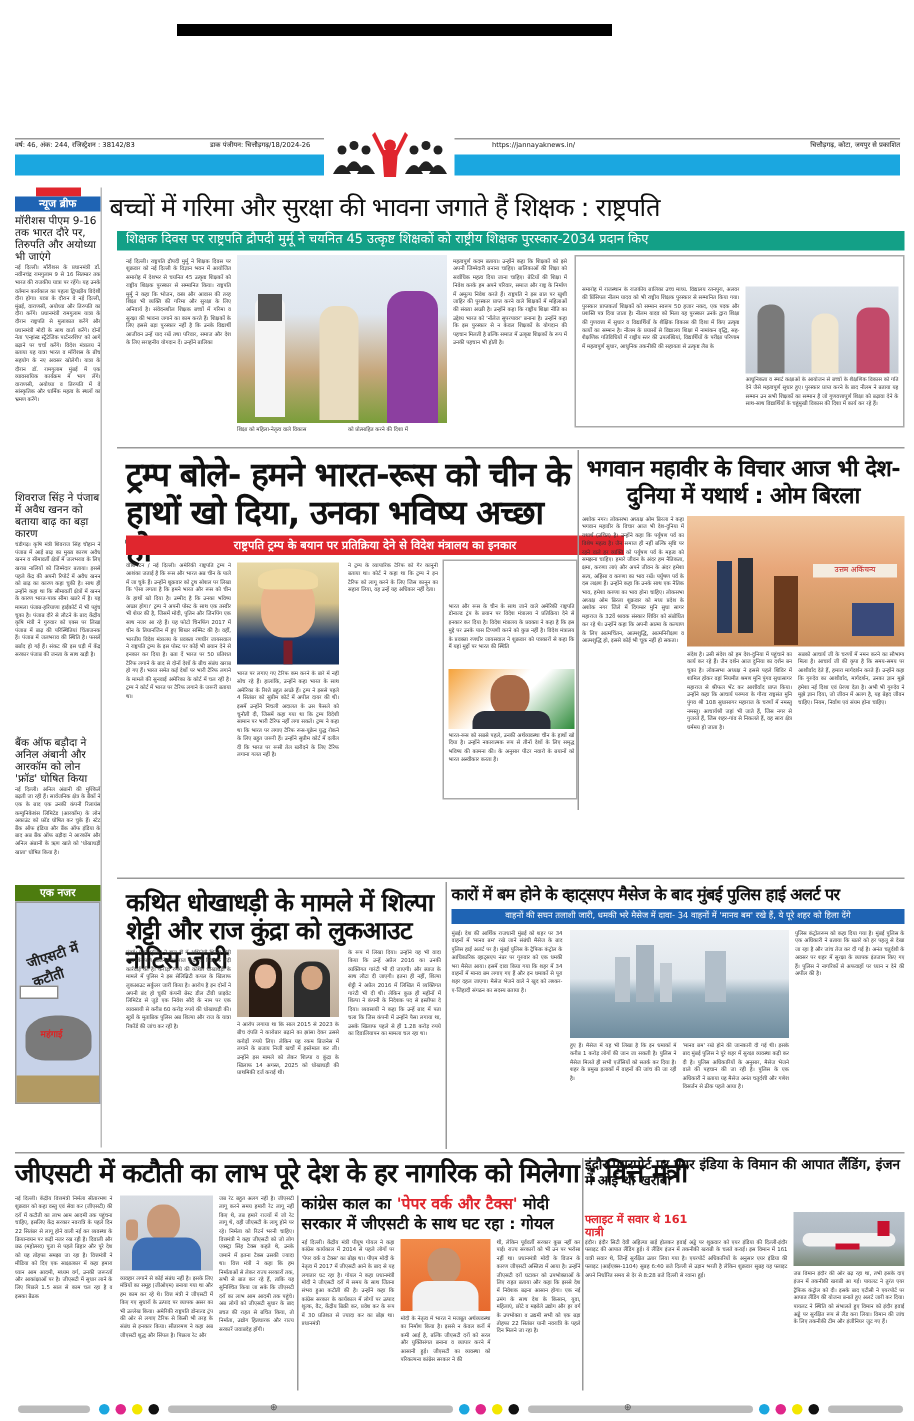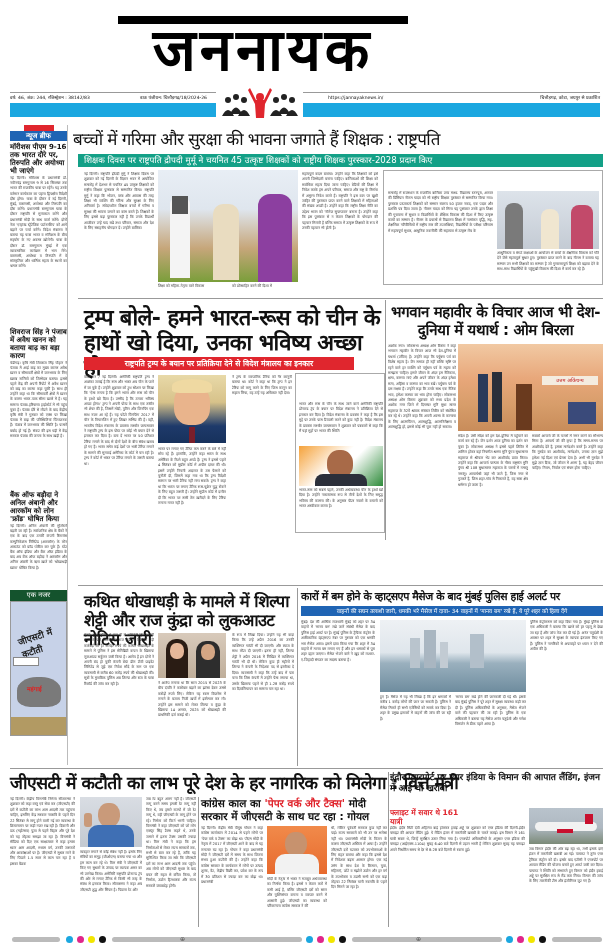--- a/index.html
+++ b/index.html
@@ -21,23 +21,23 @@
   .info-right { left: 303px; width: 297px; }
   .info-line span { position: absolute; top: 0; }
   .blue-bar { position: absolute; top: 103px; height: 14px; background: #1ba7e0; }
   .blue-left { left: 10px; width: 206px; }
   .blue-right { left: 303px; width: 297px; }
   .logo { position: absolute; left: 218px; top: 86px; width: 84px; height: 34px; }
 
   .sidebar { position: absolute; left: 10px; top: 125px; width: 58px; height: 640px; border-right: 1px solid #bbb; }
   .nb-tab { height: 6px; width: 30px; margin-left: 14px; background: #e0262e; }
   .nb-head { background: #1f64b4; color: #fff; font-size: 7px; font-weight: bold; text-align: center; height: 10px; line-height: 10px; }
-  .sb-hl { font-size: 7px; font-weight: bold; line-height: 8px; margin-top: 2px; }
+  .sb-hl { font-size: 7px; font-weight: normal; line-height: 8px; margin-top: 2px; }
   .sb-text { font-size: 3.6px; line-height: 5.2px; color: #333; text-align: justify; margin-top: 1px; }
-  .ek-head { background: #14532d; color: #fff; font-size: 7px; font-weight: normal; text-align: center; height: 11px; line-height: 11px; margin-top: 6px; }
+  .ek-head { background: #4d7c0f; color: #fff; font-size: 7px; font-weight: bold; text-align: center; height: 11px; line-height: 11px; margin-top: 6px; }
   .cartoon { height: 135px; background: #c7d2e8; position: relative; border: 1px solid #999; }
   .cartoon-cap { position: absolute; left: 8px; top: 26px; font-size: 9px; color: #222; transform: rotate(-18deg); font-weight: bold; }
   .elephant { position: absolute; left: 6px; top: 75px; width: 44px; height: 30px; background: #7a7a7a; border-radius: 45% 45% 30% 30%; }
   .elephant-label { position: absolute; left: 16px; top: 83px; font-size: 6px; color: #d22; font-weight: bold; }
   .ground { position: absolute; left: 0; bottom: 0; width: 100%; height: 18px; background: #b29a63; }
   .hand { position: absolute; left: 2px; top: 55px; width: 26px; height: 9px; background: #fff; border: 1px solid #888; }
 
   .main-hl { position: absolute; left: 73px; top: 127px; width: 530px; font-size: 17px; font-weight: normal; line-height: 24px; white-space: nowrap; letter-spacing: -0.6px; }
   .main-sub { position: absolute; left: 78px; top: 154px; width: 525px; height: 13px; background: #13a087; color: #fff; font-size: 8.6px; line-height: 13px; padding-left: 6px; white-space: nowrap; overflow: hidden; }
 
@@ -45,21 +45,21 @@
   .photo { position: absolute; overflow: hidden; }
   .caption { position: absolute; font-size: 3.6px; line-height: 5px; color: #333; }
 
   .raj-box { position: absolute; left: 383px; top: 170px; width: 220px; height: 115px; border: 1px solid #aaa; }
   .raj-head { margin: 4px; height: 12px; background: #1f64b4; color: #fff; font-size: 7px; font-weight: bold; line-height: 12px; text-align: center; white-space: nowrap; overflow: hidden; }
 
   .hr { position: absolute; height: 1px; background: #999; }
   .vr { position: absolute; width: 1px; background: #999; }
 
   .trump-hl { position: absolute; left: 84px; top: 305px; width: 300px; font-size: 22px; font-weight: bold; line-height: 25px; letter-spacing: -0.6px; }
-  .trump-sub { position: absolute; left: 84px; top: 357px; width: 270px; height: 13px; background: #e0262e; color: #fff; font-size: 7.6px; font-weight: bold; line-height: 13px; text-align: center; white-space: nowrap; overflow: hidden; }
+  .trump-sub { position: absolute; left: 84px; top: 357px; width: 332px; height: 13px; background: #e0262e; color: #fff; font-size: 7.6px; font-weight: bold; line-height: 13px; text-align: center; white-space: nowrap; overflow: hidden; }
   .nav-box { position: absolute; left: 295px; top: 373px; width: 90px; height: 160px; border: 1px solid #aaa; }
   .nav-hl { font-size: 8px; font-weight: bold; line-height: 10px; padding: 3px 3px 0 3px; }
 
   .mah-hl { position: absolute; left: 388px; top: 303px; width: 215px; font-size: 15px; font-weight: bold; line-height: 18px; text-align: center; letter-spacing: -0.4px; }
 
   .shilpa-hl { position: absolute; left: 84px; top: 592px; width: 210px; font-size: 16.5px; font-weight: bold; line-height: 19px; letter-spacing: -0.5px; }
   .mumbai-hl { position: absolute; left: 301px; top: 590px; width: 302px; font-size: 10.8px; font-weight: bold; line-height: 14px; white-space: nowrap; letter-spacing: -0.4px; }
   .mumbai-sub { position: absolute; left: 301px; top: 606px; width: 302px; height: 10px; background: #1f64b4; color: #fff; font-size: 5.6px; line-height: 10px; text-align: center; white-space: nowrap; overflow: hidden; }
 
   .gst-hl { position: absolute; left: 10px; top: 772px; width: 375px; font-size: 17.5px; font-weight: bold; line-height: 22px; white-space: nowrap; letter-spacing: -0.5px; }
@@ -71,21 +71,20 @@
   .footer { position: absolute; left: 0; top: 932px; width: 609px; height: 15px; }
   .dot { position: absolute; top: 4px; width: 7px; height: 7px; border-radius: 50%; }
   .gbar { position: absolute; top: 5px; height: 5px; border-radius: 3px; background: #bbb; }
   .reg { position: absolute; top: 3px; font-size: 6px; line-height: 8px; color: #555; }
 </style>
 </head>
 <body>
 
 <div class="masthead">
   <div class="mh-title-bar"></div>
-  <div class="mh-title">जननायक</div>
 
   <div class="info-line info-left">
     <span style="left:0">वर्ष: 46, अंक: 244, रजिस्ट्रेशन : 38142/83</span>
     <span style="left:130px">डाक पंजीयन: चित्तौड़गढ़/18/2024-26</span>
   </div>
   <div class="info-line info-right">
     <span style="left:25px">https://jannayaknews.in/</span>
     <span style="right:0">चित्तौड़गढ़, कोटा, जयपुर से प्रकाशित</span>
   </div>
   <div class="blue-bar blue-left" style="background: rgb(27, 167, 224);"></div>
@@ -126,21 +125,21 @@
   <div class="cartoon">
     <div class="cartoon-cap">जीएसटी में कटौती</div>
     <div class="hand"></div>
     <div class="ground"></div>
     <div class="elephant"></div>
     <div class="elephant-label">महंगाई</div>
   </div>
 </div>
 
 <div class="main-hl">बच्चों में गरिमा और सुरक्षा की भावना जगाते हैं शिक्षक : राष्ट्रपति</div>
-<div class="main-sub">शिक्षक दिवस पर राष्ट्रपति द्रौपदी मुर्मू ने चयनित 45 उत्कृष्ट शिक्षकों को राष्ट्रीय शिक्षक पुरस्कार-2028 प्रदान किए</div>
+<div class="main-sub">शिक्षक दिवस पर राष्ट्रपति द्रौपदी मुर्मू ने चयनित 45 उत्कृष्ट शिक्षकों को राष्ट्रीय शिक्षक पुरस्कार-2034 प्रदान किए</div>
 
 <div class="col" style="left:84px;top:172px;width:70px;height:112px">नई दिल्ली। राष्ट्रपति द्रौपदी मुर्मू ने शिक्षक दिवस पर शुक्रवार को नई दिल्ली के विज्ञान भवन में आयोजित समारोह में देशभर से चयनित 45 उत्कृष्ट शिक्षकों को राष्ट्रीय शिक्षक पुरस्कार से सम्मानित किया। राष्ट्रपति मुर्मू ने कहा कि भोजन, वस्त्र और आवास की तरह शिक्षा भी व्यक्ति की गरिमा और सुरक्षा के लिए अनिवार्य है। संवेदनशील शिक्षक बच्चों में गरिमा व सुरक्षा की भावना जगाने का काम करते हैं। शिक्षकों के लिए इससे बड़ा पुरस्कार नहीं है कि उनके विद्यार्थी आजीवन उन्हें याद रखें तथा परिवार, समाज और देश के लिए सराहनीय योगदान दें। उन्होंने बालिका</div>
 <div class="photo" style="left:158px;top:170px;width:140px;height:112px;background:linear-gradient(180deg,#e8eef5 0%,#dfe6ee 35%,#c6a67a 70%,#7a9e3a 100%)">
   <div style="position:absolute;left:12px;top:28px;width:20px;height:80px;background:#f4f4f4;border-radius:6px 6px 0 0"></div>
   <div style="position:absolute;left:14px;top:26px;width:16px;height:18px;background:#555"></div>
   <div style="position:absolute;left:55px;top:34px;width:26px;height:76px;background:#e9dcc0;border-radius:10px 10px 0 0"></div>
   <div style="position:absolute;left:100px;top:24px;width:34px;height:88px;background:#8c3fa0;border-radius:12px 12px 0 0"></div>
 </div>
 <div class="caption" style="left:158px;top:284px;width:70px">शिक्षा को महिला-नेतृत्व वाले विकास</div>
 <div class="caption" style="left:232px;top:284px;width:70px">को प्रोत्साहित करने की दिशा में</div>

